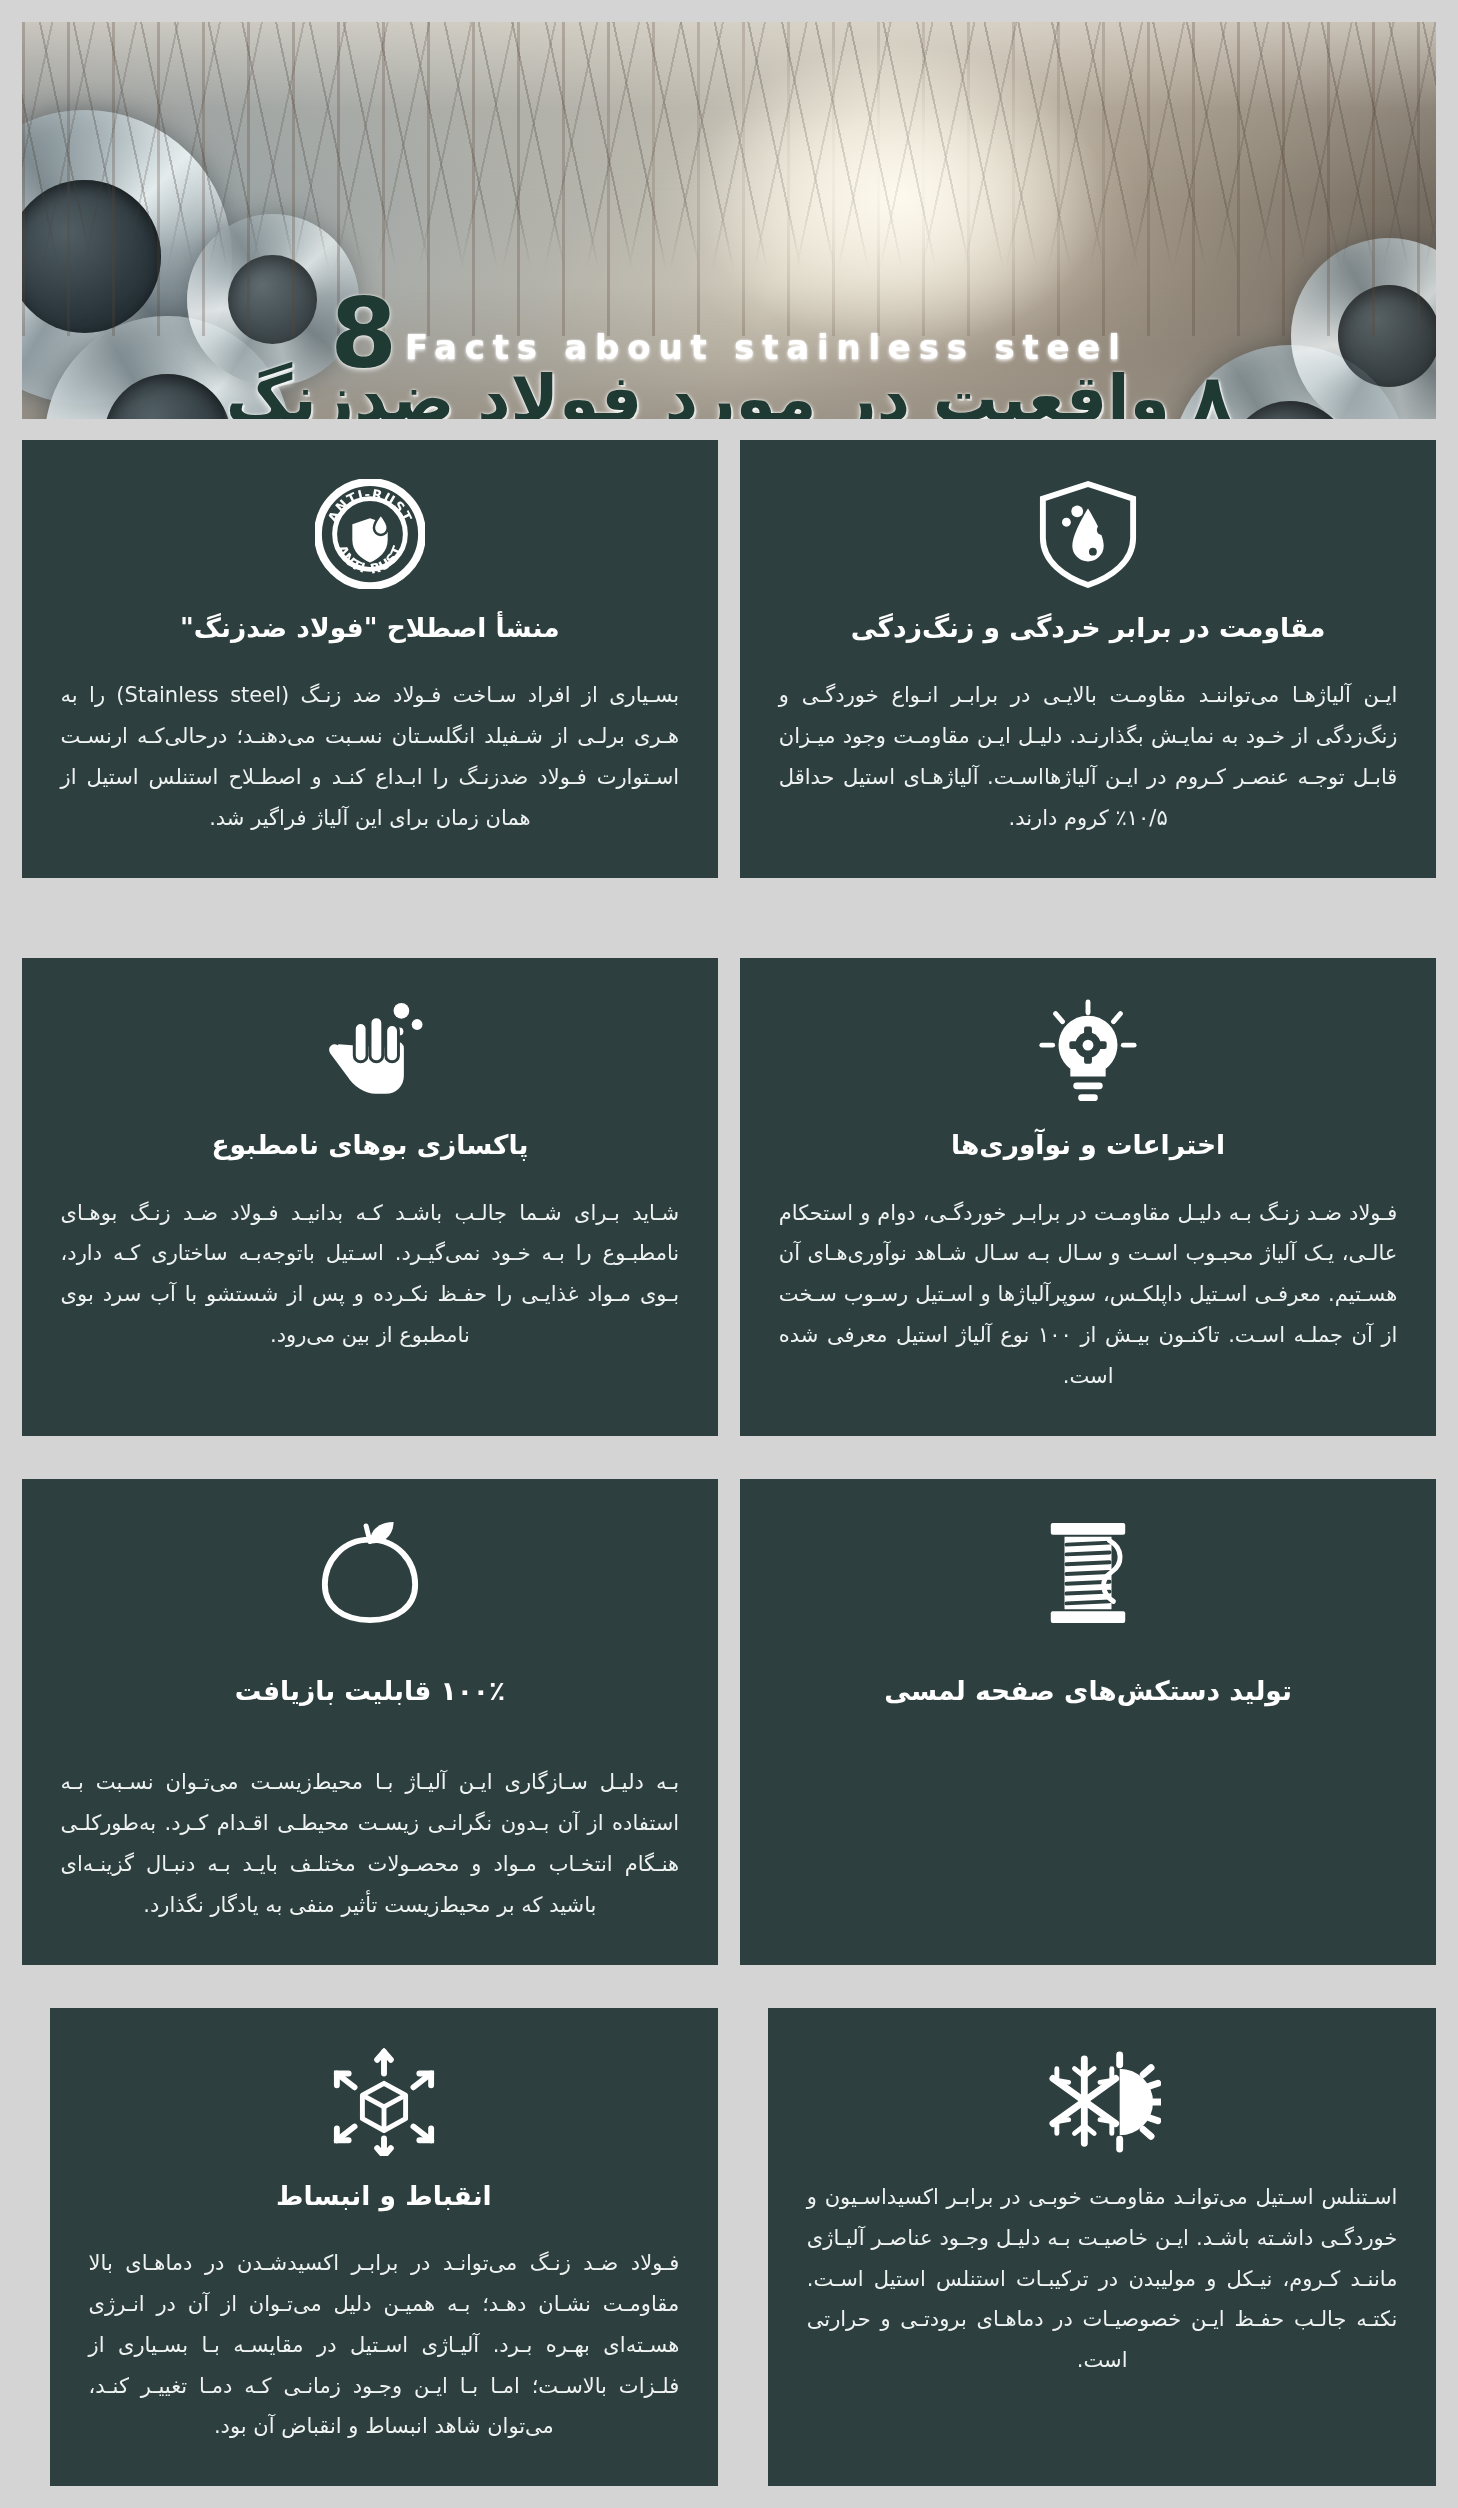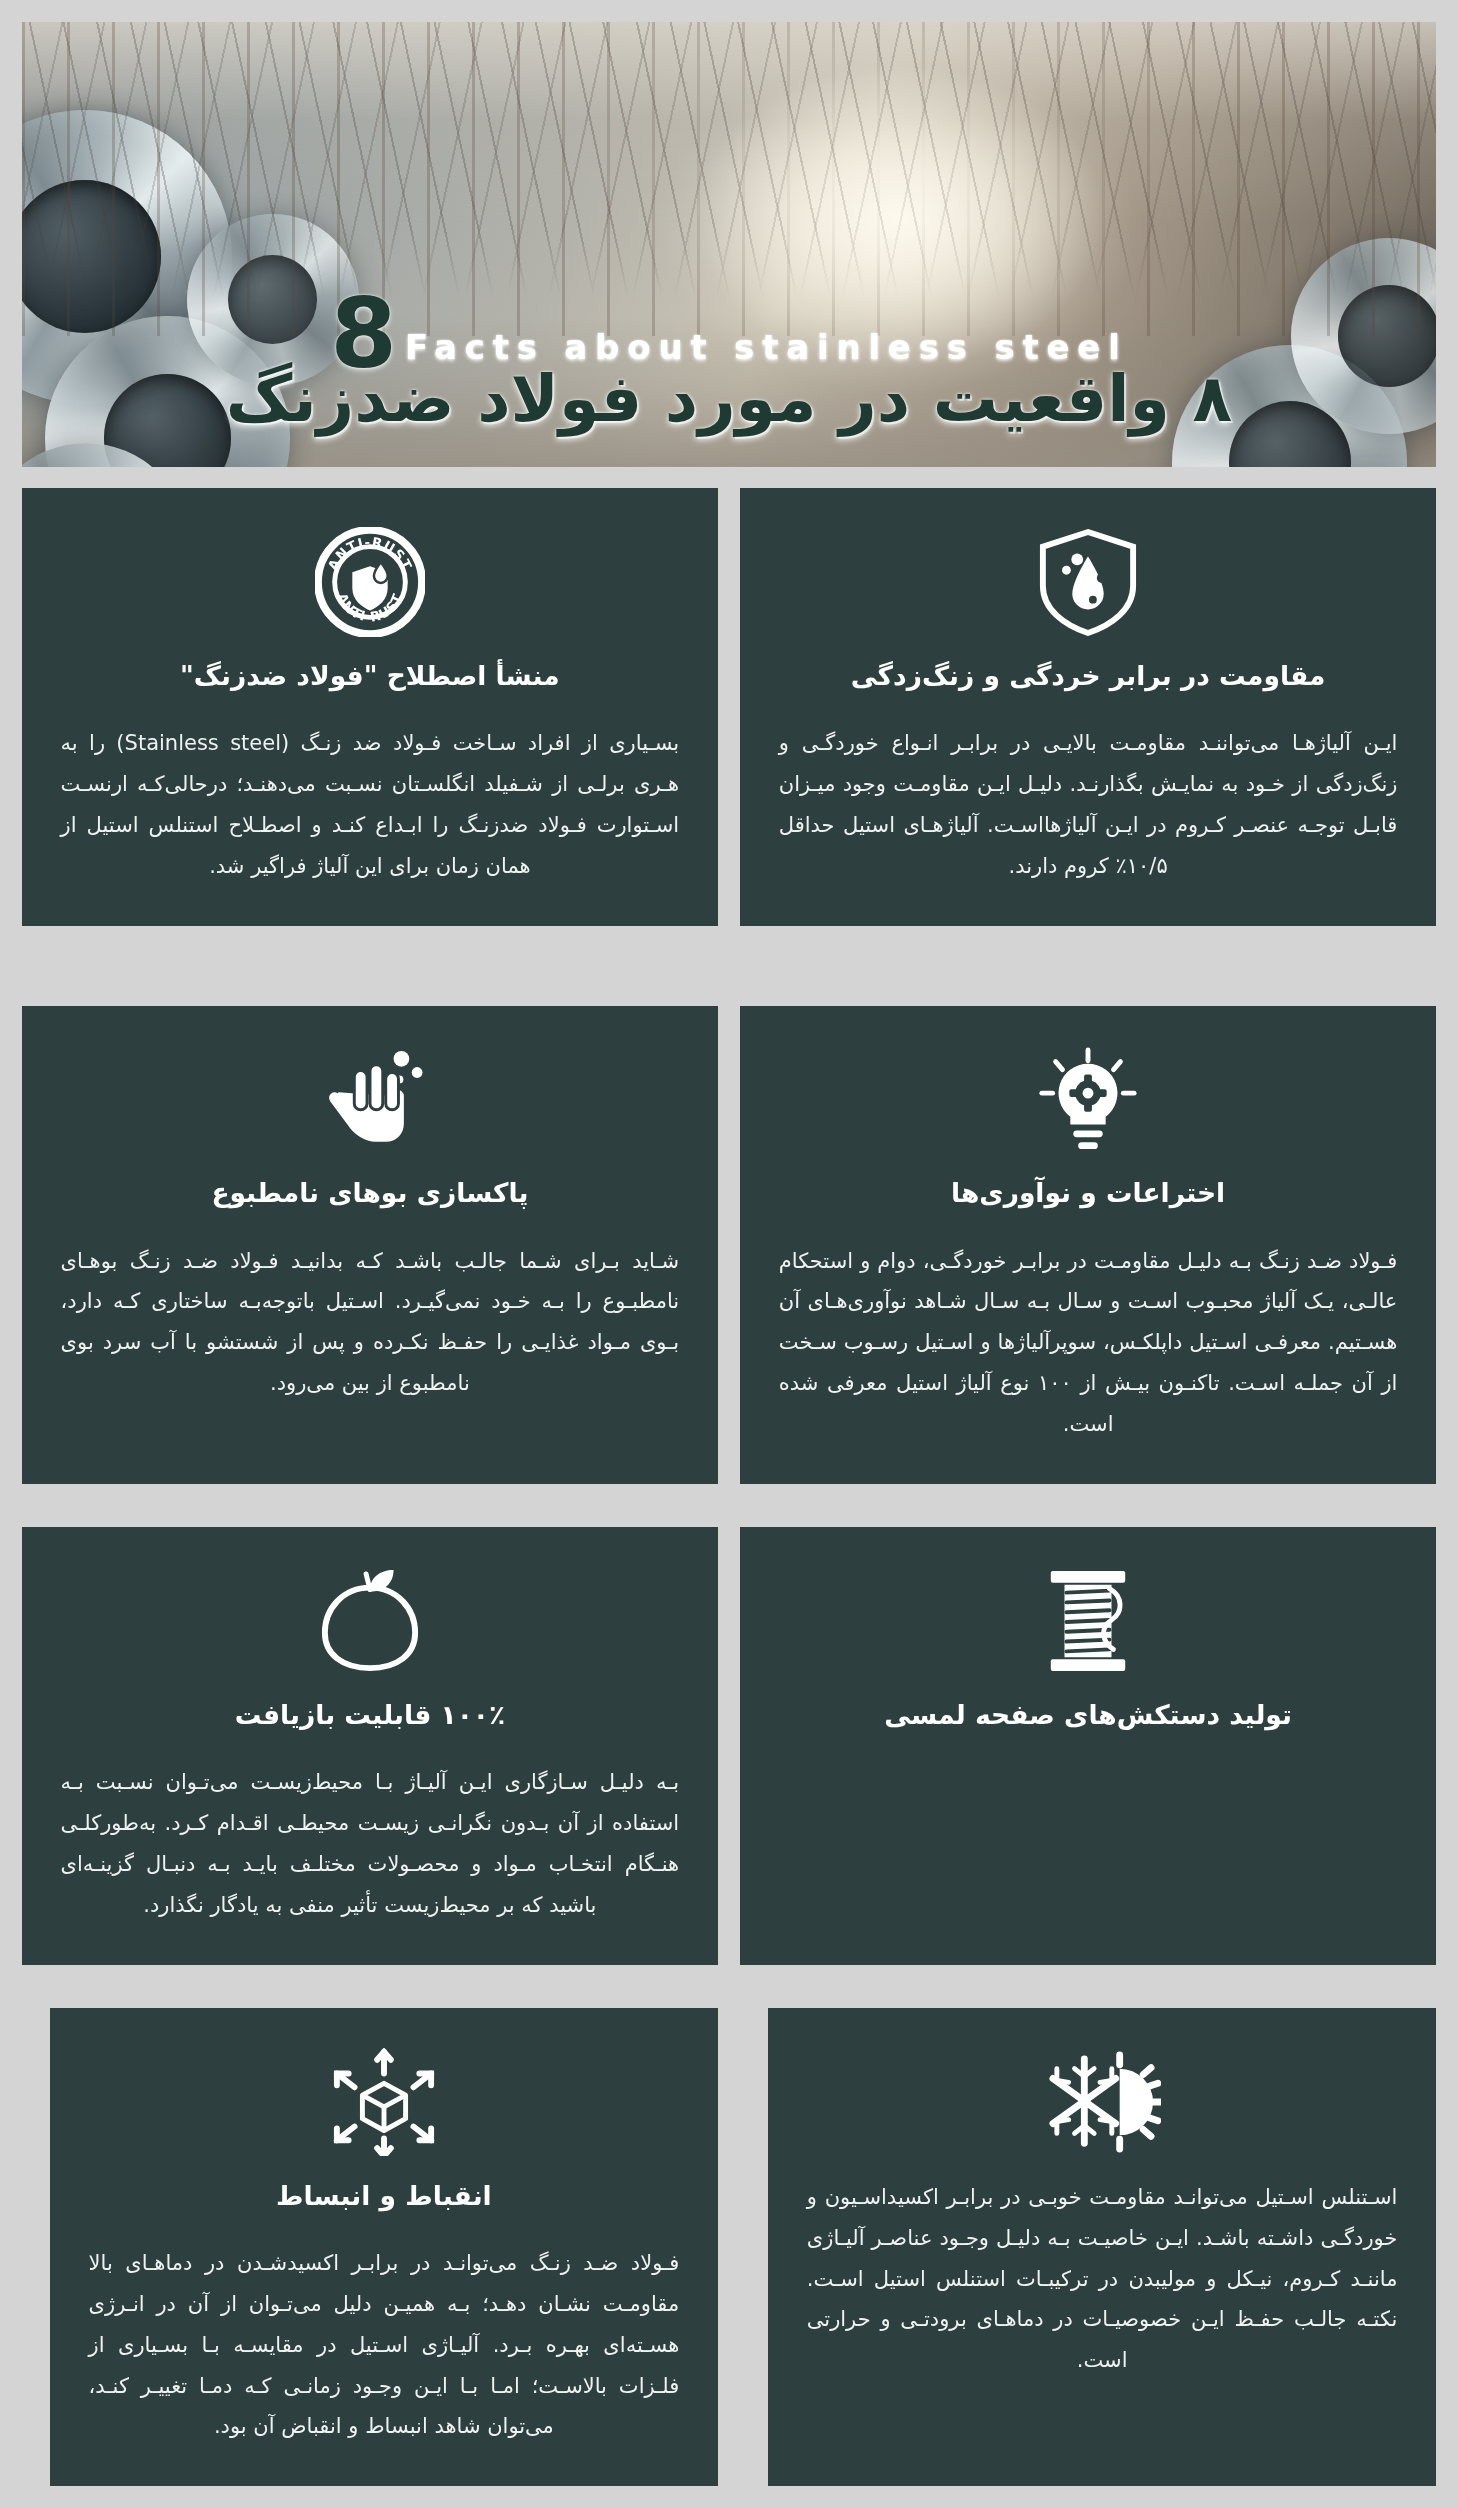--- a/index.html
+++ b/index.html
@@ -188,21 +188,21 @@
     line-height: 1.95;
     color: #eef2f1;
     text-align: justify;
     text-align-last: center;
     width: 100%;
   }
 
   
   .row1 .card { min-height: 394px; }
   .row2 .card { min-height: 421px; margin-top: 37px; }
-  .row3 .card { min-height: 421px; }
+  .row3 .card { min-height: 421px; gap: 24px; }
   .row4 .card { min-height: 392px; margin-left: 28px; }
 </style>
 </head>
 <body>
 
 <div class="page">
 
   <div class="header">
     <div class="hdr-photo"></div>
     <div class="coil c1"></div>

